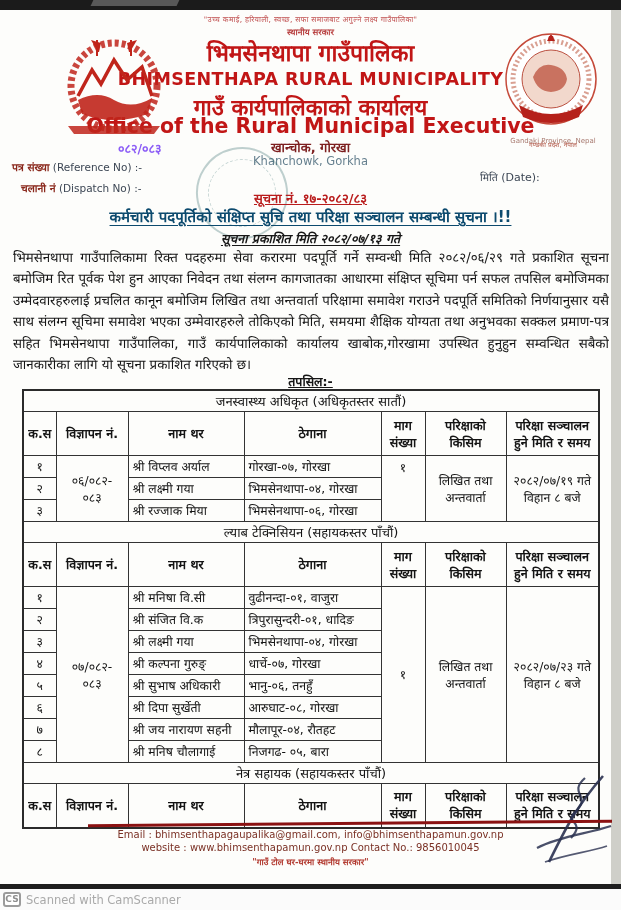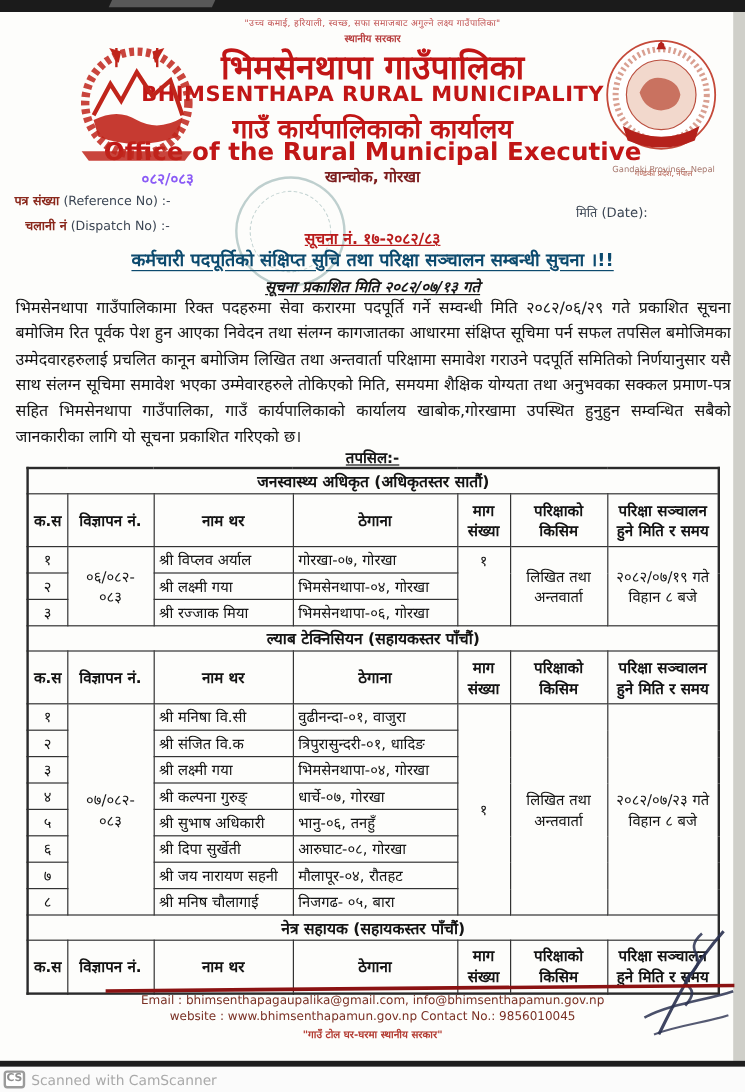--- a/index.html
+++ b/index.html
@@ -15,21 +15,21 @@
   .right-edge{left:611px;top:10px;width:10px;height:874px;background:#cfcfc9;}
   .scanline{left:0;top:884px;width:621px;height:5px;background:#1e1e1e;}
   .cam-strip{left:0;top:889px;width:621px;height:21px;background:#fbfbfb;}
   .cs-badge{left:3px;top:892px;width:18px;height:15px;border:2px solid #9b9b9b;border-radius:3px;color:#8f8f8f;font-size:9px;font-weight:bold;text-align:center;line-height:11px;background:#fff;}
   .cs-label{left:26px;top:893px;color:#a9a9a9;font-size:11.5px;}
 
   
   .red{color:#c11616;}
   .motto{top:14px;font-size:7.5px;color:#c05050;letter-spacing:.3px;}
   .localgov{top:26px;font-size:8.5px;color:#b84040;font-weight:bold;}
-  .muni-np{top:36px;font-size:28px;font-weight:bold;}
+  .muni-np{top:36px;font-size:23px;font-weight:bold;}
   .muni-en{top:69px;font-size:17.5px;font-weight:bold;letter-spacing:.4px;}
   .office-np{top:91px;font-size:22px;font-weight:bold;}
   .office-en{top:114px;font-size:20.5px;font-weight:bold;}
   .fiscal{left:118px;top:140px;font-size:12.5px;font-weight:bold;color:#8b5cf6;}
   .addr-np{top:138px;font-size:13px;font-weight:bold;color:#7d1f1f;}
   .addr-en{top:154px;font-size:11.5px;color:#66808f;}
   .prov-np{left:492px;top:140px;width:122px;text-align:center;font-size:6.5px;color:#b05545;}
   .prov-en{left:488px;top:137px;width:130px;text-align:center;font-size:7px;color:#a87a70;}
 
   
@@ -41,21 +41,21 @@
   .notice-no{top:189px;font-size:13px;font-weight:bold;color:#b91c1c;text-decoration:underline;}
 
   .subject{top:206px;font-size:15px;font-weight:bold;color:#0c4a6e;text-decoration:underline;text-underline-offset:3px;}
   .published{top:230px;font-size:12.5px;font-weight:bold;font-style:italic;color:#181818;text-decoration:underline;text-underline-offset:2px;}
   .body-text{left:13px;top:247px;width:596px;height:129px;overflow:hidden;text-align:justify;font-size:13.3px;line-height:21.4px;color:#161616;}
   .tapasil{top:373px;font-size:12.5px;font-weight:bold;text-decoration:underline;color:#161616;}
 
   
   .roster{position:absolute;left:22px;top:389px;width:577px;border-collapse:collapse;table-layout:fixed;color:#141414;border:2px solid #2b2b2b;}
   .roster td,.roster th{border:1px solid #333;padding:1px 4px;vertical-align:middle;font-size:12.3px;overflow:hidden;}
-  .roster tr.section td{font-weight:bold;text-align:center;font-size:13px;height:20px;}
+  .roster tr.section td{font-weight:normal;text-align:center;font-size:13px;height:20px;}
   .roster th{font-weight:bold;text-align:center;height:44px;font-size:12.6px;line-height:1.35;}
   .roster td{height:22px;}
   .c{text-align:center;}
   .l{text-align:left;}
   .vtop{vertical-align:top !important;padding-top:3px !important;}
 
   
   .stamp{left:196px;top:147px;width:92px;height:92px;border:2px solid rgba(46,104,104,.30);border-radius:50%;transform:rotate(-12deg);}
   .stamp-inner{position:absolute;left:10px;top:10px;right:10px;bottom:10px;border:1px dashed rgba(46,104,104,.26);border-radius:50%;}
 
@@ -80,20 +80,21 @@
   <div class="abs right-edge"></div>
 
   <div class="abs ctr motto">"उच्च कमाई, हरियाली, स्वच्छ, सफा समाजबाट अगुल्ने लक्ष्य गाउँपालिका"</div>
   <div class="abs ctr localgov">स्थानीय सरकार</div>
   <div class="abs ctr muni-np red">भिमसेनथापा गाउँपालिका</div>
   <div class="abs ctr muni-en red">BHIMSENTHAPA RURAL MUNICIPALITY</div>
   <div class="abs ctr office-np red">गाउँ कार्यपालिकाको कार्यालय</div>
   <div class="abs ctr office-en red">Office of the Rural Municipal Executive</div>
   <div class="abs fiscal">०८२/०८३</div>
   <div class="abs ctr addr-np">खान्चोक, गोरखा</div>
+  <div class="abs ctr addr-en">Khanchowk, Gorkha</div>
   <div class="abs prov-np">गण्डकी प्रदेश, नेपाल</div>
   <div class="abs prov-en">Gandaki Province, Nepal</div>
 
   <svg class="abs logo-left" viewBox="0 0 112 102">
     <circle cx="56" cy="52" r="43" fill="none" stroke="#c0251b" stroke-width="7" stroke-dasharray="4 3" opacity="0.85"></circle>
     <polyline points="20,62 34,36 43,50 56,26 69,46 84,33 94,62" fill="none" stroke="#c0251b" stroke-width="3.5"></polyline>
     <path d="M20,66 Q40,56 56,66 Q74,76 94,64 L90,80 Q56,92 24,80 Z" fill="#c0251b" opacity="0.9"></path>
     <path d="M40,18 l-7,-12 l10,3 l-2,9 Z" fill="#c0251b"></path>
     <path d="M72,18 l7,-12 l-10,3 l2,9 Z" fill="#c0251b"></path>
     <rect x="38" y="6" width="2" height="16" fill="#c0251b"></rect>

